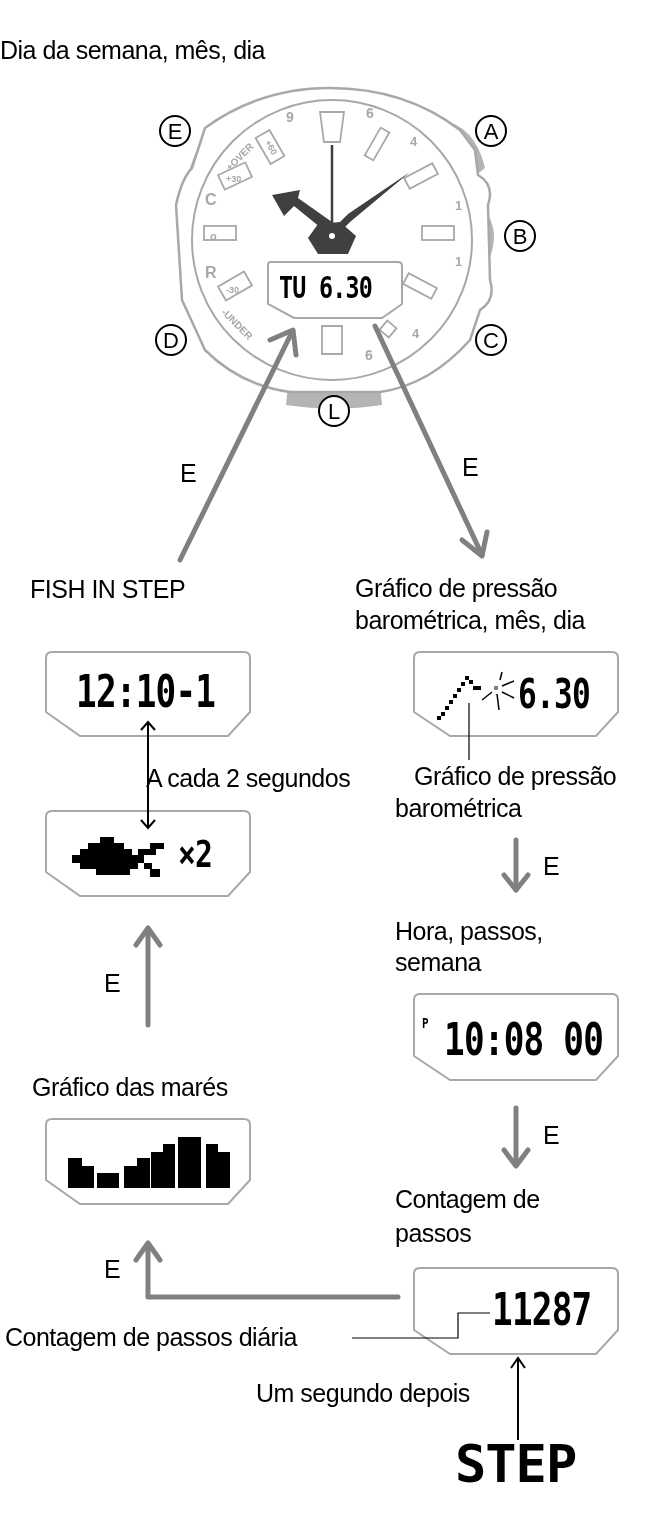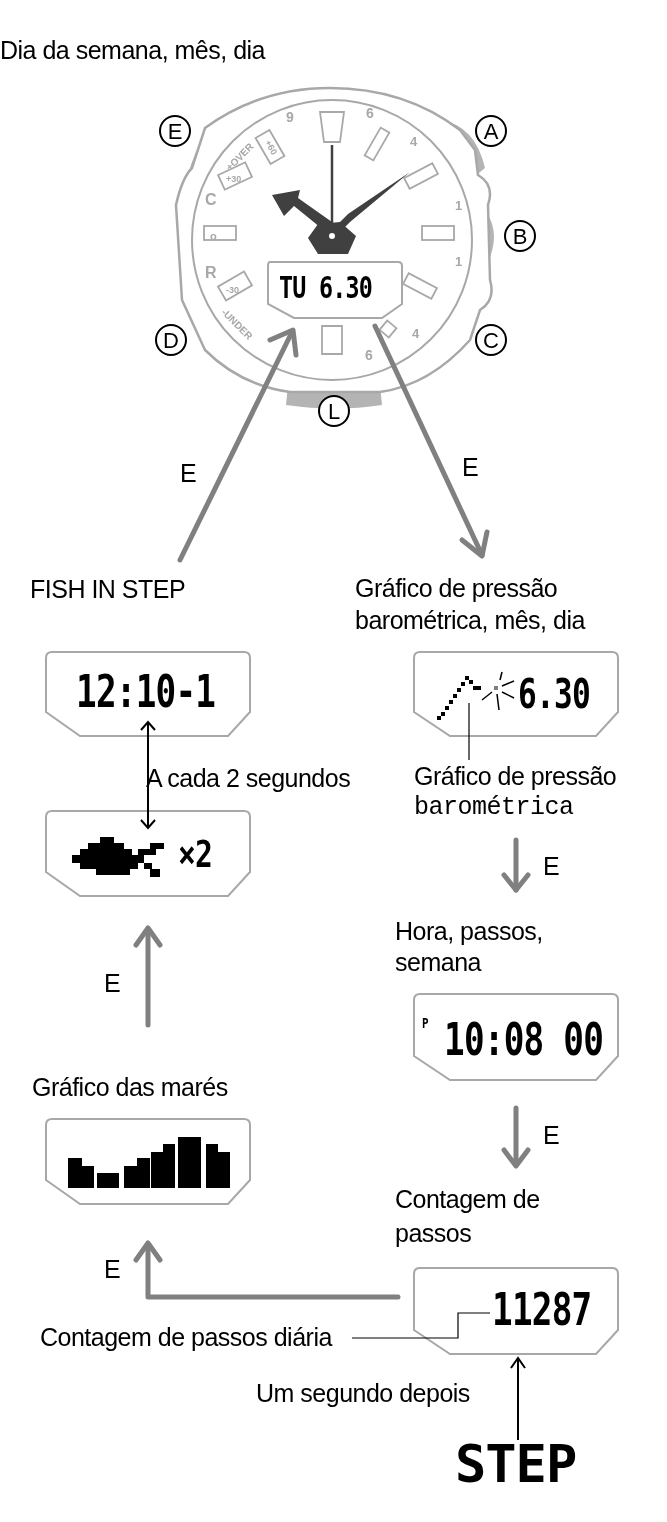--- a/index.html
+++ b/index.html
@@ -198,27 +198,27 @@
 <div class="lcd-text" style="left:178px;top:833px;font-size:38px;line-height:42px;">×2</div>
 
 <div class="lbl" style="left:104px;top:968px;">E</div>
 <div class="lbl" style="left:32px;top:1072px;">Gráfico das marés</div>
 <div class="lbl" style="left:104px;top:1254px;">E</div>
 
 <div class="lbl c" style="left:355px;width:320px;top:573px;">Gráfico de pressão</div>
 <div class="lbl c" style="left:355px;width:320px;top:605px;">barométrica, mês, dia</div>
 <div class="lcd-text" style="left:518px;top:672px;font-size:40px;line-height:44px;">6.30</div>
 <div class="lbl" style="left:414px;top:761px;">Gráfico de pressão</div>
-<div class="lbl" style="left:414px;top:793px;font-family:Liberation Mono, monospace;">barométrica</div>
+<div class="lbl" style="left:395px;top:793px;">barométrica</div>
 
 <div class="lbl" style="left:543px;top:851px;">E</div>
 <div class="lbl c" style="left:395px;width:240px;top:916px;">Hora, passos,</div>
 <div class="lbl c" style="left:395px;width:240px;top:947px;">semana</div>
 <div class="lcd-text" style="left:422px;top:1015px;font-size:14px;line-height:16px;">P</div>
 <div class="lcd-text" style="left:444px;top:1016px;font-size:44px;line-height:48px;">10:08 00</div>
 
 <div class="lbl" style="left:543px;top:1120px;">E</div>
 <div class="lbl c" style="left:395px;width:240px;top:1184px;">Contagem de</div>
 <div class="lbl c" style="left:395px;width:240px;top:1218px;">passos</div>
 <div class="lcd-text" style="left:492px;top:1286px;font-size:44px;line-height:48px;">11287</div>
-<div class="lbl" style="left:5px;top:1322px;margin-left:35px;">Contagem de passos diária</div>
+<div class="lbl" style="left:5px;top:1322px;">Contagem de passos diária</div>
 <div class="lbl" style="left:256px;top:1378px;">Um segundo depois</div>
 <div class="lcd-text" style="left:455px;top:1440px;font-size:52px;line-height:48px;transform:scaleX(1);">STEP</div>
 
 </body></html>

